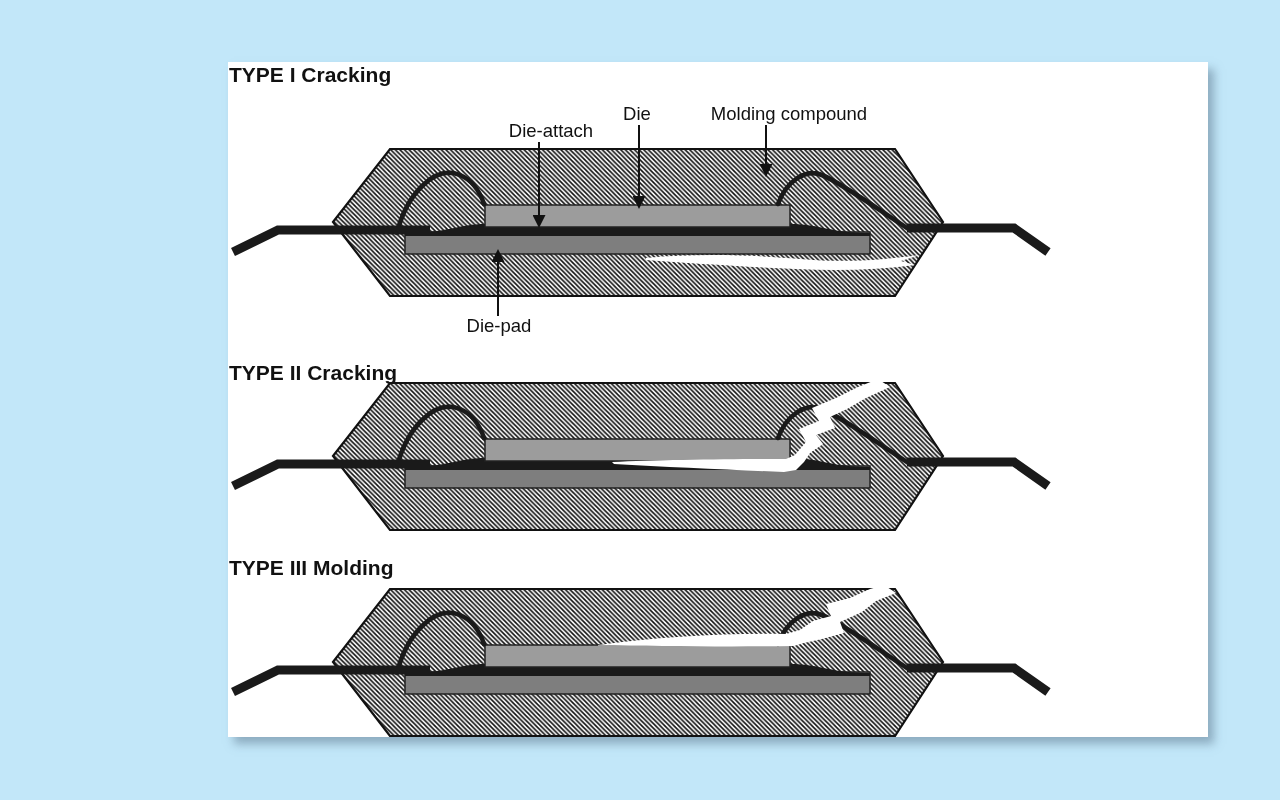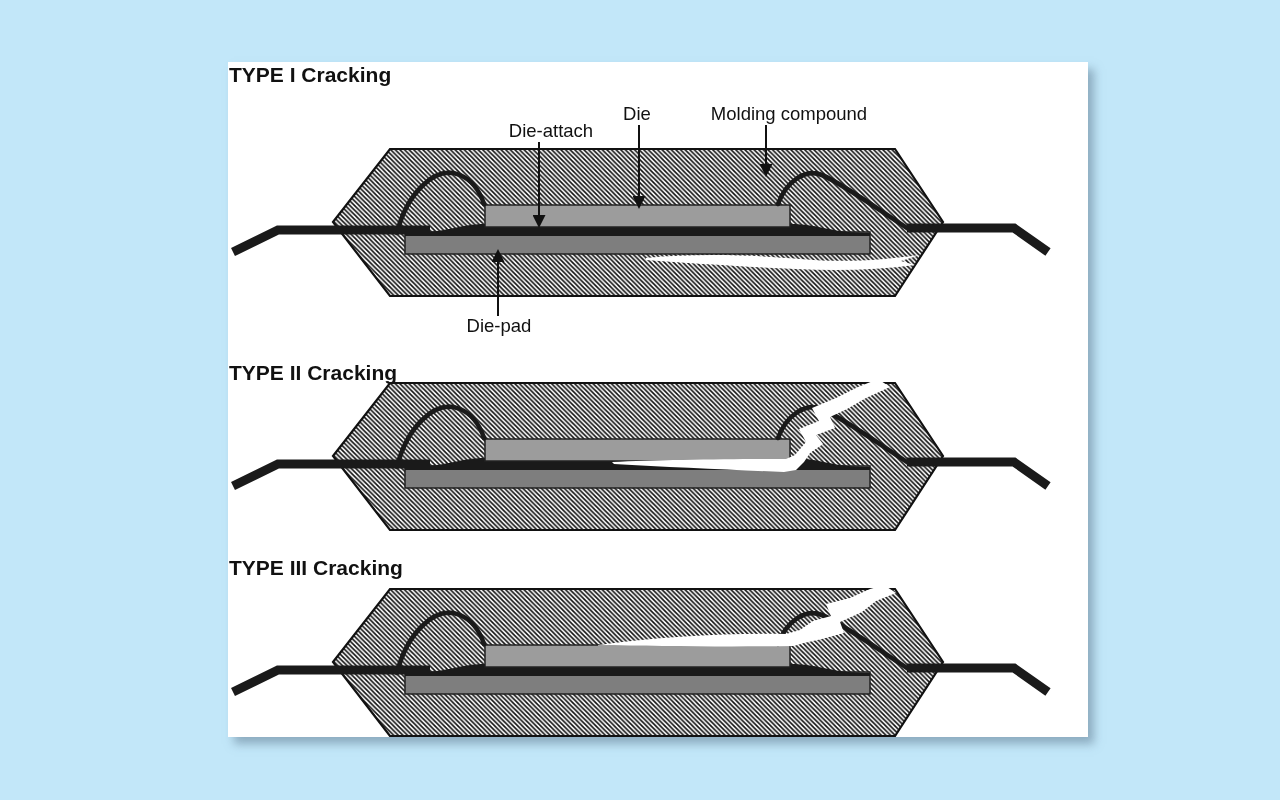--- a/index.html
+++ b/index.html
@@ -19,21 +19,21 @@
   html,body{width:1280px;height:800px;}
   body{
     background:var(--c-page_background);
     font-family:"Liberation Sans","DejaVu Sans",sans-serif;
     position:relative;
     overflow:hidden;
   }
   .panel{
     position:absolute;
     left:228px; top:62px;
-    width:860px; height:675px;
+    width:980px; height:675px;
     background:var(--c-panel_background);
     box-shadow:6px 7px 9px rgba(96,124,146,.55);
     overflow:hidden;
   }
   .fig-title{
     position:absolute;
     left:1px;
     font-size:21px;
     font-weight:bold;
     color:var(--c-text);
@@ -62,21 +62,21 @@
   .label-arrow{stroke:var(--c-text);stroke-width:2;fill:none;}
   .arrow-head{fill:var(--c-text);}
 </style>
 </head>
 <body>
 
 <div class="panel">
 
   <div class="fig-title t1">TYPE I Cracking</div>
   <div class="fig-title t2">TYPE II Cracking</div>
-  <div class="fig-title t3">TYPE III Cracking</div>
+  <div class="fig-title t3">TYPE III Molding</div>
 
   <svg class="diagram" viewBox="0 0 824 650">
     <defs>
       <pattern id="hatch" width="4.6" height="4.6" patternUnits="userSpaceOnUse">
         <rect width="4.6" height="4.6" fill="var(--c-molding_background)"></rect>
         <path class="hatch-line" d="M-1,-1 l6.6,6.6 M-1,3.6 l2,2 M3.6,-1 l2,2" stroke-width="1.6" stroke-linecap="square"></path>
       </pattern>
       <marker id="arrow" viewBox="0 0 10 10" refX="8.5" refY="5" markerWidth="6.5" markerHeight="6.5" orient="auto-start-reverse">
         <path class="arrow-head" d="M0,0 L10,5 L0,10 Z"></path>
       </marker>

